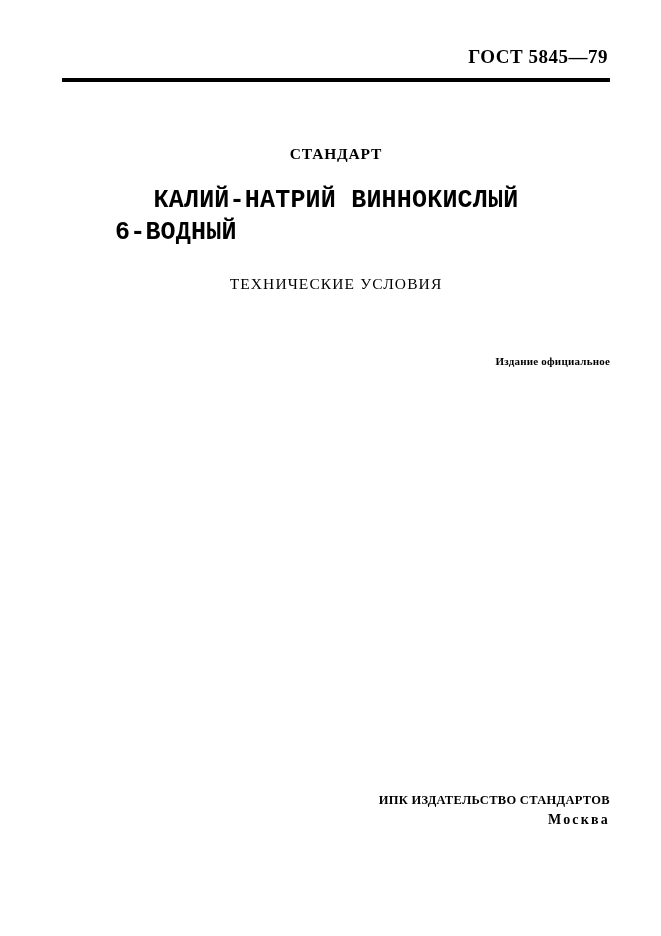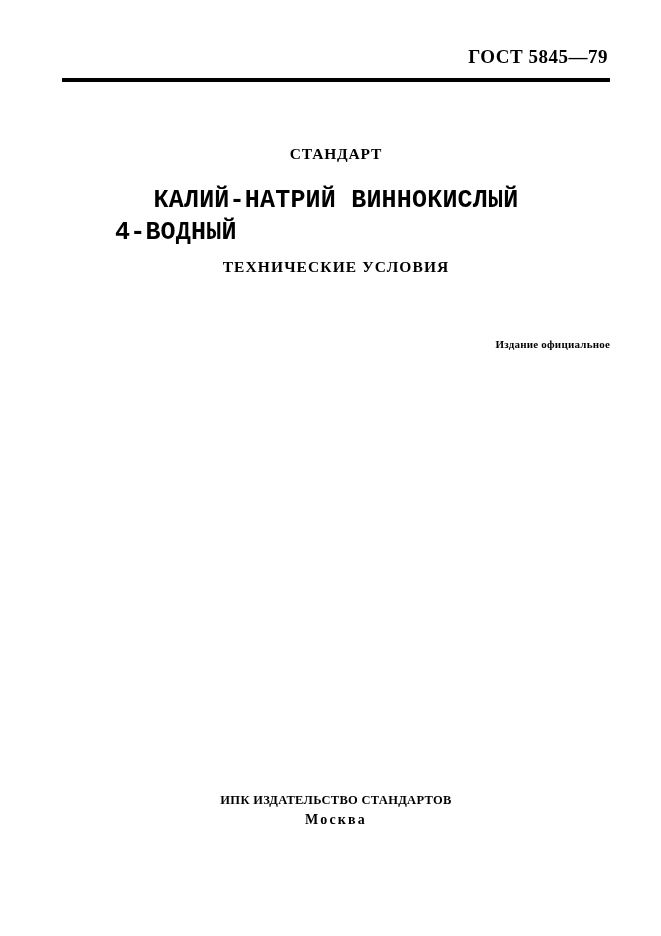--- a/index.html
+++ b/index.html
@@ -75,39 +75,39 @@
     font-family: Liberation Mono, monospace;
   }
   .main-title .line2 {
     display: block;
     text-align: left;
     padding-left: 53px;
   }
   .subtitle {
     text-align: center;
     font-size: 15.5px;
-    font-weight: bold;
+    font-weight: normal;
     letter-spacing: 1.1px;
-    margin-top: 9px;
+    margin-top: 26px;
   }
   .official {
     text-align: right;
     font-size: 11px;
     font-weight: bold;
     margin-top: 62px;
     letter-spacing: 0.2px;
   }
 
   
   .footer {
     position: absolute;
     left: 0;
     bottom: 108px;
     width: 548px;
-    text-align: center;
+    text-align: right;
   }
   .publisher {
     font-size: 12.5px;
     font-weight: bold;
     letter-spacing: 0.3px;
   }
   .city {
     font-size: 14px;
     font-weight: bold;
     letter-spacing: 2.2px;
@@ -122,21 +122,21 @@
 
     <div class="gost-number">ГОСТ 5845—79</div>
 
 
     <hr class="rule">
 
     <div class="reagents">СТАНДАРТ</div>
 
     <div class="main-title">
       <span class="line1">КАЛИЙ-НАТРИЙ ВИННОКИСЛЫЙ</span>
-      <span class="line2">4-ВОДНЫЙ</span>
+      <span class="line2">6-ВОДНЫЙ</span>
     </div>
 
     <div class="subtitle">ТЕХНИЧЕСКИЕ УСЛОВИЯ</div>
 
     <div class="official">Издание официальное</div>
 
     <div class="footer">
       <div class="publisher">ИПК ИЗДАТЕЛЬСТВО СТАНДАРТОВ</div>
       <div class="city">Москва</div>
     </div>

